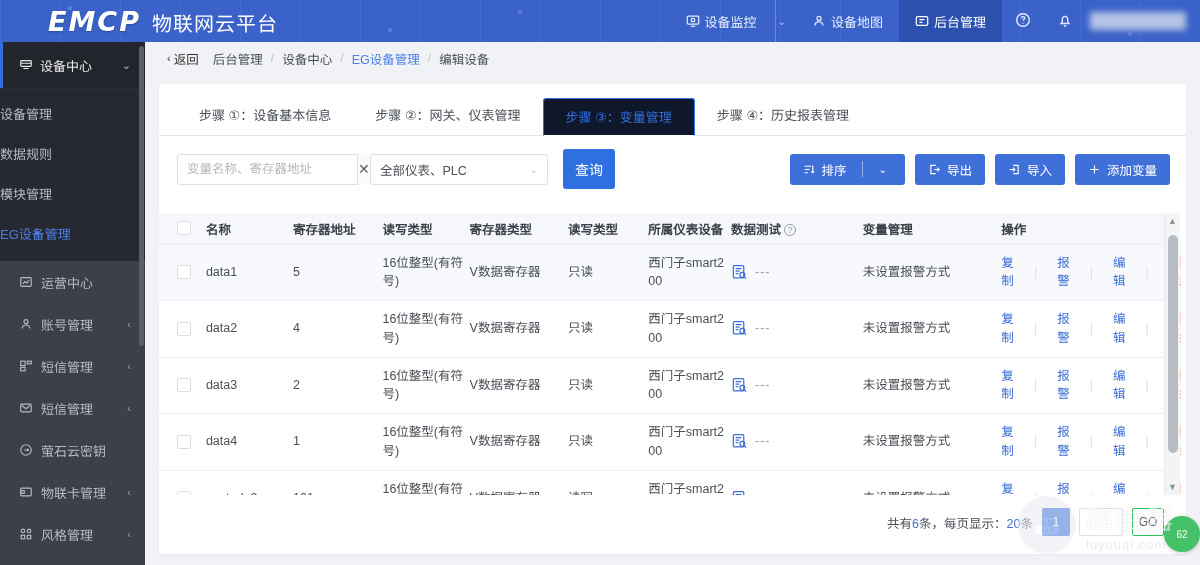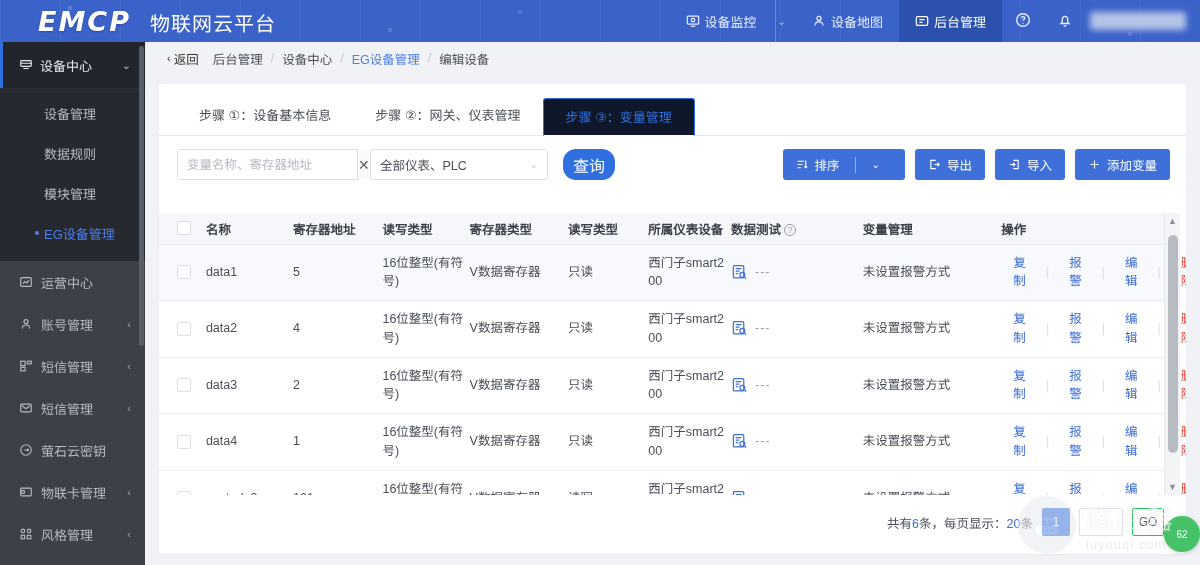--- a/index.html
+++ b/index.html
@@ -28,22 +28,22 @@
   .topbar::before {
     content:""; position:absolute; left:0; top:0; width:1200px; height:42px;
     background:
       radial-gradient(circle at 70px 8px, rgba(255,255,255,.18) 0 2px, transparent 2.5px),
       radial-gradient(circle at 390px 30px, rgba(255,255,255,.16) 0 2px, transparent 2.5px),
       radial-gradient(circle at 520px 12px, rgba(255,255,255,.14) 0 2px, transparent 2.5px),
       radial-gradient(circle at 1130px 34px, rgba(255,255,255,.12) 0 2px, transparent 2.5px);
     pointer-events:none;
   }
   .brand {
-    display: flex; align-items: baseline; gap: 19px;
-    margin-left: 38px; z-index: 2;
+    display: flex; align-items: baseline; gap: 11px;
+    margin-left: 48px; z-index: 2;
   }
   .brand-emcp {
     font-family: "DejaVu Sans", sans-serif;
     font-weight: bold; font-style: italic;
     font-size: 27px; letter-spacing: 2px; color: #fff;
     text-shadow: 0 1px 2px rgba(0,0,0,.25);
   }
   .brand-cn { font-size: 20px; color: #fff; letter-spacing: 1px; font-weight: 500;}
 
   .topnav { margin-left: auto; display: flex; align-items: stretch; height: 42px; z-index: 2;}
@@ -78,21 +78,21 @@
     background: #22252b; cursor: pointer;
     border-bottom: 1px solid #2c3037;
   }
   .side-group-head::before {
     content:""; position:absolute; left:0; top:0; bottom:0; width:3px; background:#2f6fe0;
   }
   .side-group-head .chev { margin-left: auto; margin-right: 14px; font-size: 11px; color:#b9bec6;}
   .side-sub { background: #26292f; padding: 4px 0 8px; }
   .side-sub-item {
     height: 40px; display: flex; align-items: center;
-    padding-left: 44px; color: #b6bbc3; font-size: 13px; cursor: pointer;
+    color: #b6bbc3; font-size: 13px; cursor: pointer;
     position: relative;
   }
   .side-sub-item.active { color: #4d7fe8; }
   .side-sub-item.active::before {
     content:""; position:absolute; left:35px; top:50%; margin-top:-2px;
     width:4px; height:4px; border-radius:50%; background:#4d7fe8;
   }
   .side-item {
     height: 42px; display: flex; align-items: center; gap: 8px;
     padding: 0 14px 0 18px; color: #b6bbc3; font-size: 13px; cursor: pointer;
@@ -158,33 +158,33 @@
     width:36px; height:29px; display:flex; align-items:center; justify-content:center;
     border-left:1px solid #dcdfe6; color:#5a5f66; font-size:14px; cursor:pointer; background:#fafafa;
   }
   .sel {
     width: 178px; height:31px; border:1px solid #dcdfe6; border-radius:3px;
     display:flex; align-items:center; padding: 0 9px; font-size:12.5px; color:#4a4f57; cursor:pointer;
     background:#fff;
   }
   .sel .caret { margin-left:auto; color:#c0c4cc; font-size:10px; }
   .btn-query {
-    width: 52px; height:31px; background:#2f6fe0; color:#fff; border-radius:13px;
-    display:flex; align-items:center; justify-content:center; font-size:16px; cursor:pointer;
+    width: 52px; height:40px; background:#2f6fe0; color:#fff; border-radius:3px;
+    display:flex; align-items:center; justify-content:center; font-size:14px; cursor:pointer;
     margin-left: 5px;
   }
   .tool-right { margin-left:auto; display:flex; align-items:center; gap:10px; }
   .btn {
     height: 31px; background:#3f6fd8; color:#fff; border-radius:3px;
     display:flex; align-items:center; gap:6px; padding: 0 13px;
     font-size:12.5px; cursor:pointer; white-space:nowrap;
   }
   .btn .bi { display:inline-flex; width:13px; height:13px; }
   .btn .bi svg { width:13px; height:13px; fill:none; stroke:#fff; stroke-width:1.4; }
-  .btn-split { padding-right:15px; }
+  .btn-split { padding-right:8px; }
   .btn-split .divider { width:1px; height:16px; background:rgba(255,255,255,.45); margin-left:9px;}
   .btn-split .dcaret { padding: 0 10px; font-size:10px; }
 
   
   .table-wrap { position:absolute; left:0; right:0; top:129px; height: 282px; overflow:hidden; }
   table { width: 1010px; border-collapse: collapse; table-layout: fixed; }
   thead th {
     background:#f5f7fa; height:31px; font-size:12.5px; color:#3c4049; font-weight:bold;
     text-align:left; padding: 0 6px 0 0; border-bottom:1px solid #ebeef5; vertical-align:middle;
   }
@@ -204,21 +204,21 @@
   .c-alarm { width: 124px; }
   .c-op    { width: 150px; }
   .chk {
     width: 14px; height:14px; border:1px solid #dcdfe6; border-radius:2px;
     background:#fff; display:block; cursor:pointer;
   }
   .test-cell { display:flex; align-items:center; gap:7px; }
   .test-icon { width:17px; height:17px; display:inline-flex; cursor:pointer; }
   .test-icon svg { width:17px; height:17px; fill:none; stroke:#3f6fd8; stroke-width:1.3;}
   .test-dash { color:#9aa0a8; letter-spacing:1px; }
-  .ops { display:flex; align-items:center; gap:20px;margin-left:12px; }
+  .ops { display:flex; align-items:center; gap:20px; }
   .op { color:#3f6fd8; cursor:pointer; }
   .op.danger { color:#e8483f; }
   .op-sep { color:#dcdfe6; }
   .hdr-q {
     display:inline-flex; width:12px; height:12px; border:1px solid #9aa0a8; border-radius:50%;
     color:#9aa0a8; font-size:9px; align-items:center; justify-content:center; margin-left:3px;
     vertical-align:middle; font-weight:normal;
   }
 
   
@@ -472,20 +472,21 @@
     <span class="crumb-sep">/</span>
     <span class="crumb">编辑设备</span>
   </div>
 
   <div class="panel">
 
     <div class="steps">
       <div class="step">步骤 ①：设备基本信息</div>
       <div class="step">步骤 ②：网关、仪表管理</div>
       <div class="step active">步骤 ③：变量管理</div>
+      <div class="step">步骤 ④：历史报表管理</div>
     </div>
 
     <div class="toolbar">
       <div class="search-wrap">
         <input type="text" placeholder="变量名称、寄存器地址" style="">
         <div class="search-clear">✕</div>
       </div>
 
       <div class="sel">
         <span>全部仪表、PLC</span>

